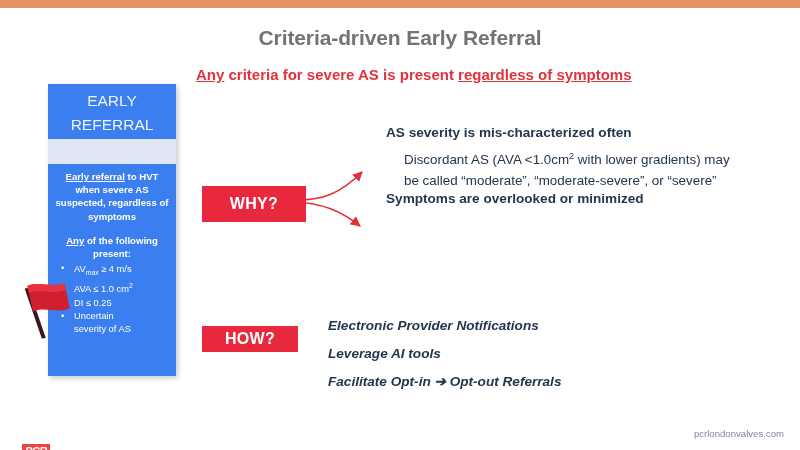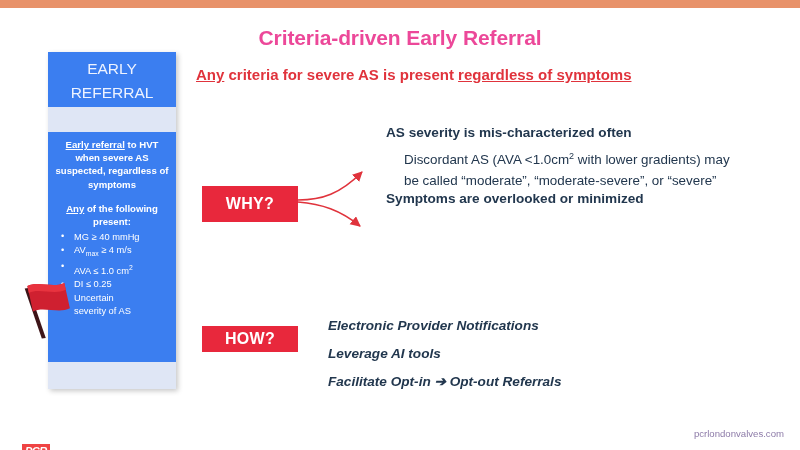--- a/index.html
+++ b/index.html
@@ -24,42 +24,42 @@
   }
 
   
   #page-title {
     position: absolute;
     left: 0; top: 26px;
     width: 800px;
     text-align: center;
     font-size: 21px;
     font-weight: bold;
-    color: #ec4899;
+    color: #737373;
     letter-spacing: -0.1px;
   }
 
   
   #subtitle {
     position: absolute;
     left: 196px; top: 66px;
     width: 540px;
     font-size: 15px;
     font-weight: bold;
     color: #e0333c;
     white-space: nowrap;
   }
   #subtitle .u { text-decoration: underline; }
 
   
   #sidebar-card {
     position: absolute;
-    left: 48px; top: 52px;
+    left: 48px; top: 84px;
     width: 128px;
-    height: 337px;
+    height: 292px;
     background: #dfe6f5;
     box-shadow: 2px 2px 5px rgba(0,0,0,0.22);
     overflow: hidden;
   }
   #sidebar-header {
     position: absolute;
     left: 0; top: 0;
     width: 128px;
     height: 55px;
     background: #3b7ef0;
@@ -142,21 +142,21 @@
     color: #ffffff;
     font-weight: bold;
     font-size: 16px;
     display: flex;
     align-items: center;
     justify-content: center;
     letter-spacing: 0.3px;
   }
   #why-box {
     left: 202px; top: 186px;
-    width: 96px; height: 36px;
+    width: 104px; height: 36px;
   }
   #how-box {
     left: 202px; top: 326px;
     width: 96px; height: 26px;
   }
 
   
   #why-arrows {
     position: absolute;
     left: 296px; top: 150px;
@@ -262,21 +262,20 @@
 <div id="sidebar-card">
   <div id="sidebar-header">
     <div>EARLY</div>
     <div>REFERRAL</div>
   </div>
   <div id="sidebar-spacer"></div>
   <div id="sidebar-body">
     <div id="sidebar-intro"><span class="u">Early referral</span><span> to HVT when severe AS suspected, regardless of symptoms</span></div>
     <div id="sidebar-any"><span class="u">Any</span><span> of the following present:</span></div>
     <ul id="criteria-list">
-      <li>MG ≥ 40 mmHg</li>
       <li>AV<sub>max</sub> ≥ 4 m/s</li>
       <li>AVA ≤ 1.0 cm<sup>2</sup></li>
       <li>DI ≤ 0.25</li>
       <li>Uncertain<br>severity of AS</li>
     </ul>
   </div>
   <div id="sidebar-footer"></div>
 </div>
 
 <svg id="red-flag" viewBox="0 0 64 66">

